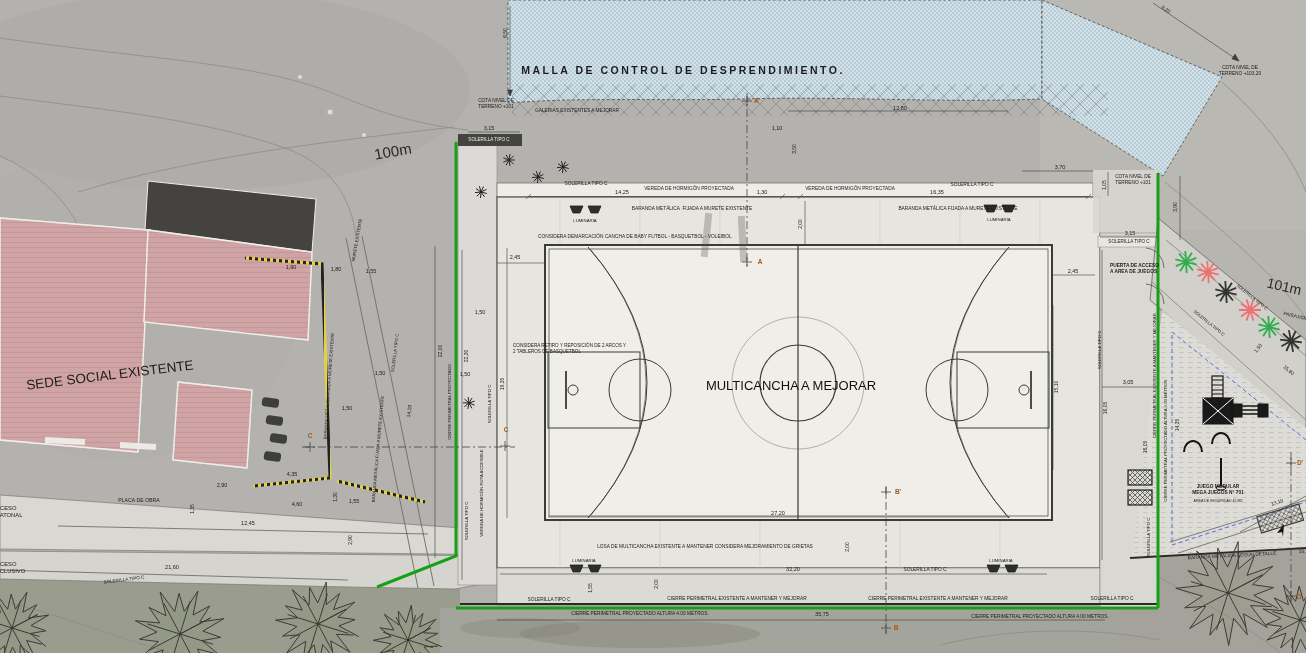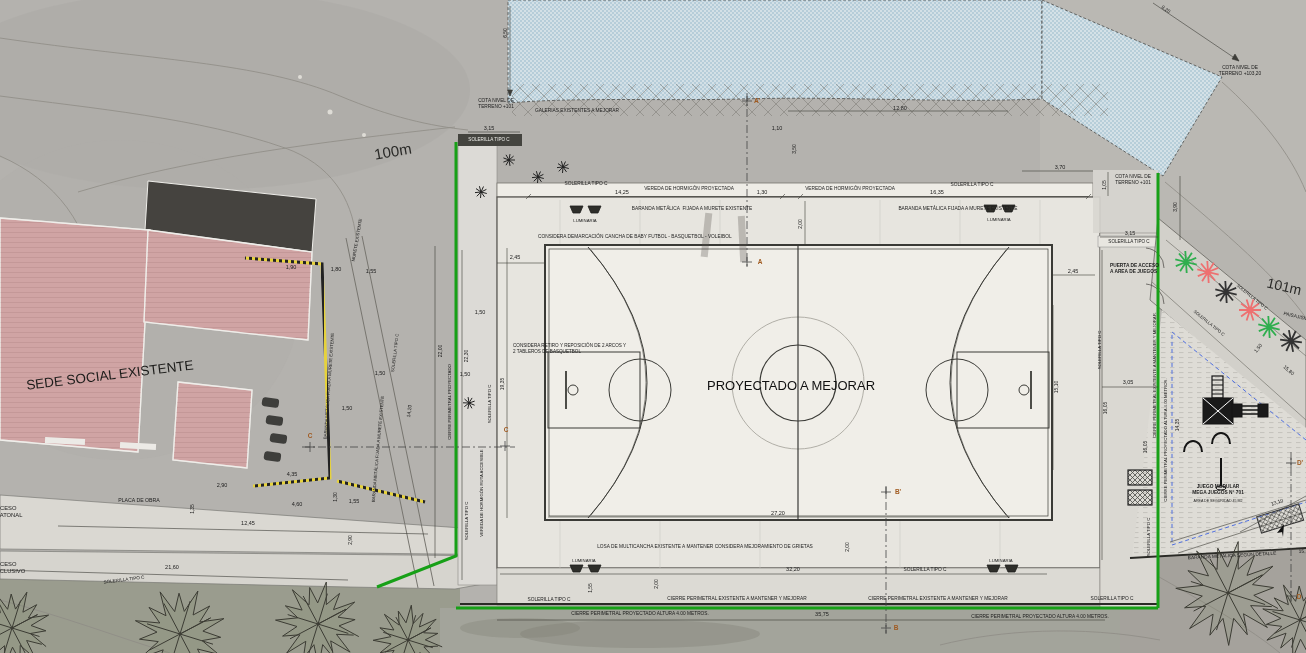--- a/index.html
+++ b/index.html
@@ -273,20 +273,21 @@
         <path d="M984,205 h13 l-3,7 h-7 z" stroke="#1e1e1c" stroke-width="0.8" fill="#2e2e2a"></path>
         <path d="M1002,205 h13 l-3,7 h-7 z" stroke="#1e1e1c" stroke-width="0.8" fill="#2e2e2a"></path>
         <path d="M570,565 h13 l-3,7 h-7 z" stroke="#1e1e1c" stroke-width="0.8" fill="#2e2e2a"></path>
         <path d="M588,565 h13 l-3,7 h-7 z" stroke="#1e1e1c" stroke-width="0.8" fill="#2e2e2a"></path>
         <path d="M987,565 h13 l-3,7 h-7 z" stroke="#1e1e1c" stroke-width="0.8" fill="#2e2e2a"></path>
         <path d="M1005,565 h13 l-3,7 h-7 z" stroke="#1e1e1c" stroke-width="0.8" fill="#2e2e2a"></path>
       </g>
 </svg>
 
 <div id="labels">
+      <div class="lab" style="left: 683px; top: 71px; font-size: 10.5px; font-weight: bold; letter-spacing: 2.5px; transform: translate(-50%, -50%) rotate(0deg);">MALLA DE CONTROL DE DESPRENDIMIENTO.</div>
       <div class="lab" style="left: 496px; top: 104px; font-size: 4.8px; transform: translate(-50%, -50%) rotate(0deg);">COTA NIVEL DE
 TERRENO +101</div>
       <div class="lab" style="left: 577px; top: 111px; font-size: 4.8px; transform: translate(-50%, -50%) rotate(0deg);">GALERIAS EXISTENTES A MEJORAR</div>
       <div class="lab" style="left: 489px; top: 128px; font-size: 5.5px; transform: translate(-50%, -50%) rotate(0deg);">3,15</div>
       <div class="lab" style="left: 489px; top: 140px; font-size: 4.6px; color: rgb(238, 238, 234); transform: translate(-50%, -50%) rotate(0deg);">SOLERILLA TIPO C</div>
       <div class="lab" style="left: 505px; top: 33px; font-size: 5px; transform: translate(-50%, -50%) rotate(-90deg);">6,50</div>
       <div class="lab" style="left: 900px; top: 108px; font-size: 5.5px; transform: translate(-50%, -50%) rotate(0deg);">12,80</div>
       <div class="lab" style="left: 777px; top: 128px; font-size: 5.5px; transform: translate(-50%, -50%) rotate(0deg);">1,10</div>
       <div class="lab" style="left: 794px; top: 149px; font-size: 5px; transform: translate(-50%, -50%) rotate(-90deg);">3,50</div>
       <div class="lab" style="left: 586px; top: 184px; font-size: 4.8px; transform: translate(-50%, -50%) rotate(0deg);">SOLERILLA TIPO C</div>
@@ -313,21 +314,21 @@
       <div class="lab" style="left: 958px; top: 209px; font-size: 4.8px; transform: translate(-50%, -50%) rotate(0deg);">BARANDA METÁLICA FIJADA A MURETE EXISTENTE</div>
       <div class="lab" style="left: 999px; top: 220px; font-size: 4.3px; transform: translate(-50%, -50%) rotate(0deg);">LUMINARIA</div>
       <div class="lab" style="left: 800px; top: 224px; font-size: 5px; transform: translate(-50%, -50%) rotate(-90deg);">2,00</div>
       <div class="lab" style="left: 538px; top: 237px; font-size: 4.8px; text-align: left; transform: translate(0px, -50%) rotate(0deg);">CONSIDERA DEMARCACIÓN CANCHA DE BABY FUTBOL - BASQUETBOL - VOLEIBOL</div>
       <div class="lab" style="left: 515px; top: 257px; font-size: 5.5px; transform: translate(-50%, -50%) rotate(0deg);">2,45</div>
       <div class="lab" style="left: 1073px; top: 271px; font-size: 5.5px; transform: translate(-50%, -50%) rotate(0deg);">2,45</div>
       <div class="lab" style="left: 757px; top: 101px; font-size: 6.5px; color: rgb(160, 90, 32); font-weight: bold; transform: translate(-50%, -50%) rotate(0deg);">A'</div>
       <div class="lab" style="left: 760px; top: 262px; font-size: 6.5px; color: rgb(160, 90, 32); font-weight: bold; transform: translate(-50%, -50%) rotate(0deg);">A</div>
       <div class="lab" style="left: 513px; top: 349px; font-size: 4.6px; text-align: left; transform: translate(0px, -50%) rotate(0deg);">CONSIDERA RETIRO Y REPOSICIÓN DE 2 ARCOS Y
 2 TABLEROS DE BASQUETBOL</div>
-      <div class="lab" style="left: 791px; top: 386px; font-size: 13px; color: rgb(17, 17, 17); transform: translate(-50%, -50%) rotate(0deg);">PROYECTADO A MEJORAR</div>
+      <div class="lab" style="left: 791px; top: 386px; font-size: 13px; color: rgb(17, 17, 17); transform: translate(-50%, -50%) rotate(0deg);">MULTICANCHA A MEJORAR</div>
       <div class="lab" style="left: 502px; top: 384px; font-size: 5px; transform: translate(-50%, -50%) rotate(-90deg);">19,35</div>
       <div class="lab" style="left: 310px; top: 436px; font-size: 6.5px; color: rgb(160, 90, 32); font-weight: bold; transform: translate(-50%, -50%) rotate(0deg);">C</div>
       <div class="lab" style="left: 506px; top: 430px; font-size: 6.5px; color: rgb(160, 90, 32); font-weight: bold; transform: translate(-50%, -50%) rotate(0deg);">C</div>
       <div class="lab" style="left: 110px; top: 376px; font-size: 13.5px; color: rgb(28, 28, 26); transform: translate(-50%, -50%) rotate(-7deg);">SEDE SOCIAL EXISTENTE</div>
       <div class="lab" style="left: 139px; top: 500px; font-size: 5.2px; transform: translate(-50%, -50%) rotate(0deg);">PLACA DE OBRA</div>
       <div class="lab" style="left: 248px; top: 523px; font-size: 5.5px; transform: translate(-50%, -50%) rotate(0deg);">12,45</div>
       <div class="lab" style="left: -8px; top: 512px; font-size: 5.8px; text-align: left; transform: translate(0px, -50%) rotate(0deg);">ACCESO
 PEATONAL</div>
       <div class="lab" style="left: -8px; top: 568px; font-size: 5.8px; text-align: left; transform: translate(0px, -50%) rotate(0deg);">ACCESO
 EXCLUSIVO</div>

